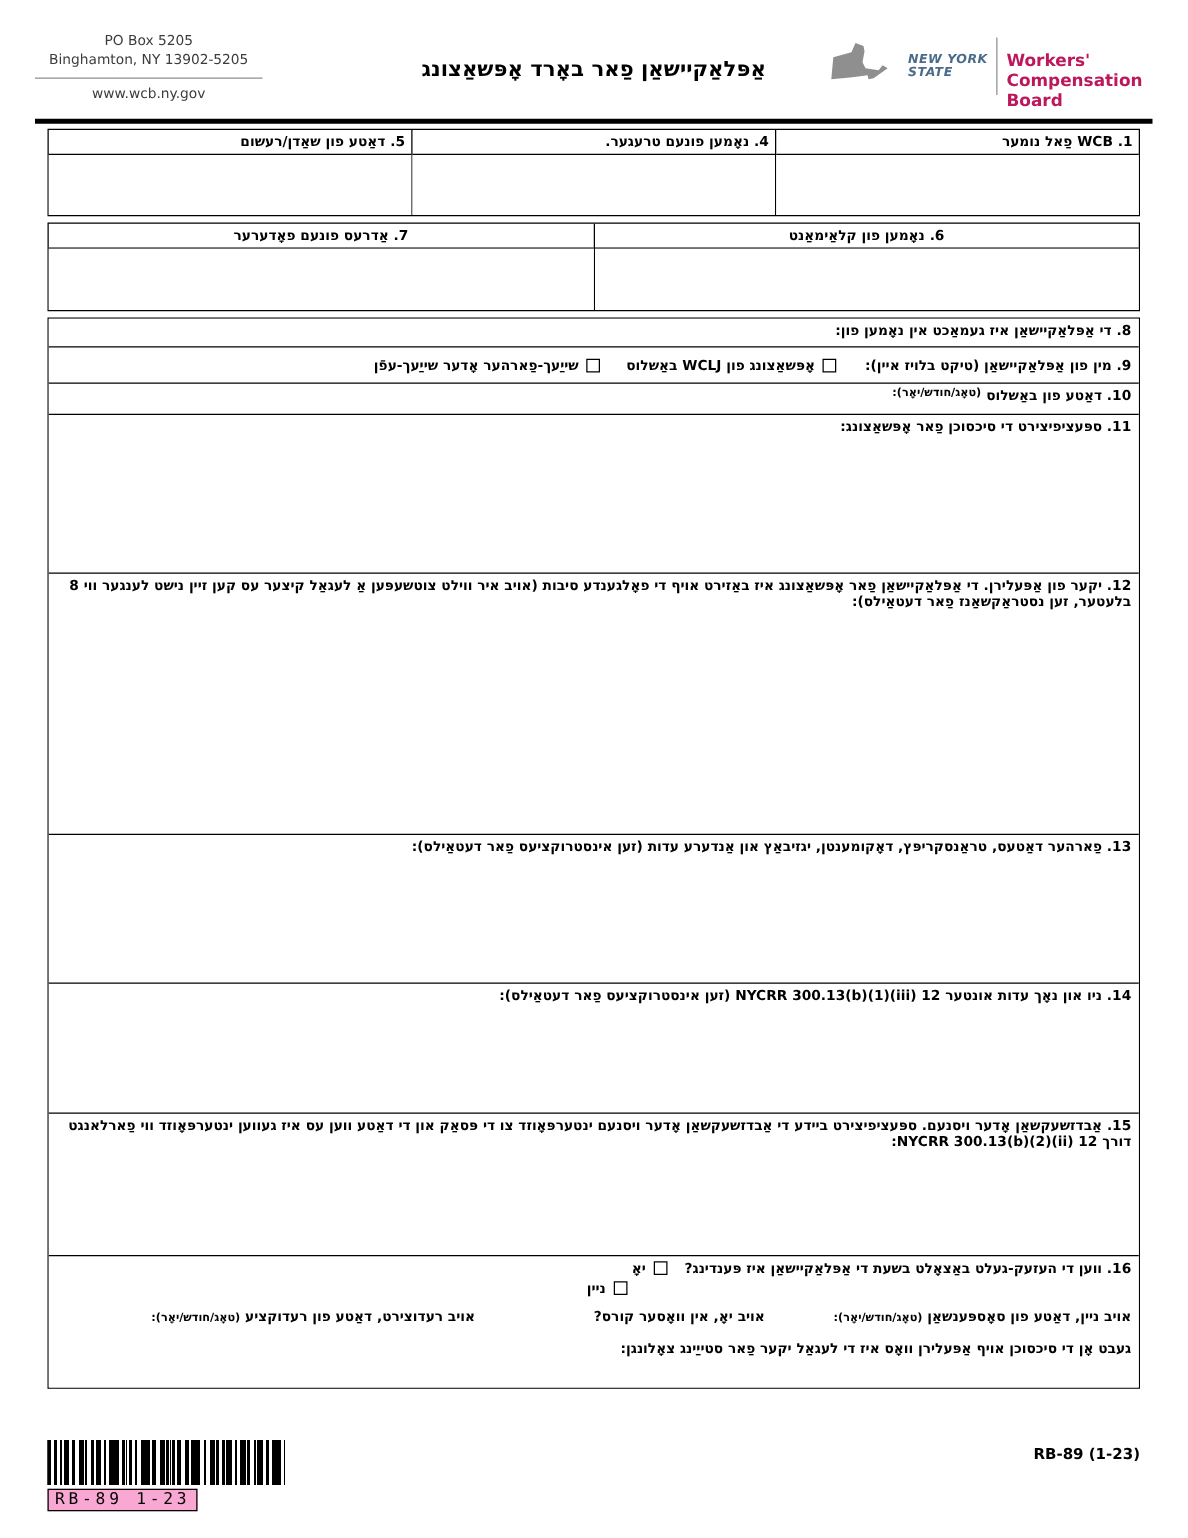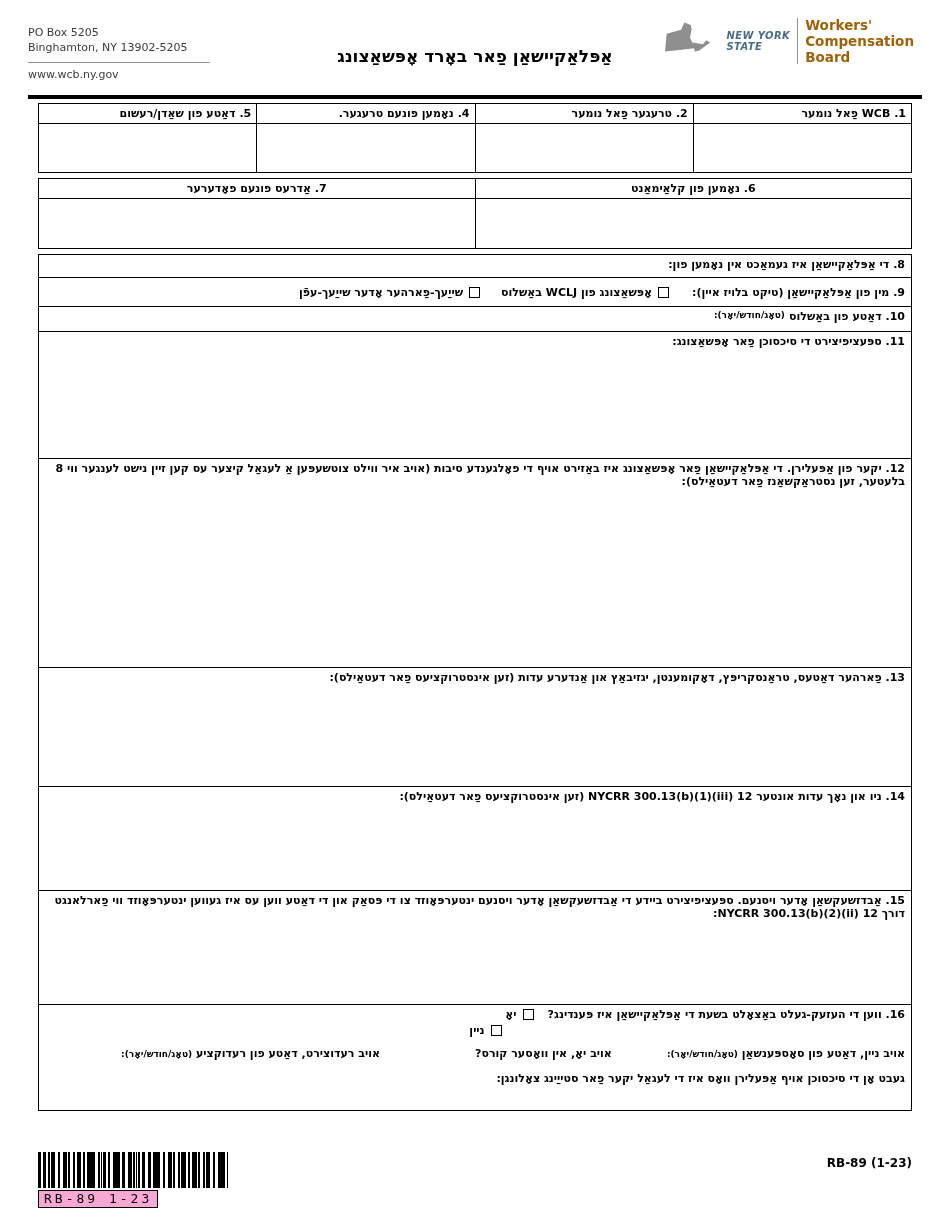--- a/index.html
+++ b/index.html
@@ -10,38 +10,38 @@
     height: 1230px;
     background: #ffffff;
     font-family: "DejaVu Sans", sans-serif;
     color: #000;
     overflow: hidden;
   }
 
   
   .letterhead {
     position: absolute; top: 25px; left: 28px; width: 182px;
-    text-align: left; font-size: 11px; color: #3c3c3c; line-height: 15px;
+    text-align: center; font-size: 11px; color: #3c3c3c; line-height: 15px;
   }
   .letterhead-rule { border: 0; border-top: 1px solid #8f8f8f; margin: 7px 0 4px; }
   .form-title {
     position: absolute; top: 46px; left: 0; width: 100%;
     text-align: center; direction: rtl;
     font-size: 17px; font-weight: bold;
   }
 
   
   .logo { position: absolute; top: 17px; right: 36px; display: flex; align-items: center; gap: 7px; }
   .logo svg { display: block; }
   .logo-nys {
     font-size: 10px; font-weight: bold; font-style: italic;
     color: #4b6b8b; line-height: 11px; letter-spacing: .4px; white-space: nowrap;
   }
   .logo-divider { width: 1px; height: 46px; background: #8f8f8f; }
-  .logo-agency { font-size: 13.5px; font-weight: bold; color: #a16207; line-height: 16px; }
+  .logo-agency { font-size: 13.5px; font-weight: bold; color: #be185d; line-height: 16px; margin-top: 24px; }
 
   .top-rule { position: absolute; top: 95px; left: 28px; width: 894px; height: 4px; background: #000; }
 
   
   .form-body {
     position: absolute; top: 103px; left: 38px; width: 874px;
     direction: rtl; font-size: 11px;
   }
   .tbl { display: flex; border: 1px solid #000; background: #fff; }
   .tbl-b, .boxc { margin-top: 5px; }
@@ -142,24 +142,20 @@
   <div class="top-rule"></div>
 
   <div class="form-body">
 
     <div class="tbl">
       <div class="col">
         <div class="hd">1. WCB פַאל נומער</div>
         <div class="bd"></div>
       </div>
       <div class="col">
-        <div class="hd">2. טרעגער פַאל נומער</div>
-        <div class="bd"></div>
-      </div>
-      <div class="col">
         <div class="hd">4. נאָמען פונעם טרעגער.</div>
         <div class="bd"></div>
       </div>
       <div class="col">
         <div class="hd">5. דאַטע פון שאַדן/רעשום</div>
         <div class="bd"></div>
       </div>
     </div>
 
     <div class="tbl tbl-b">

